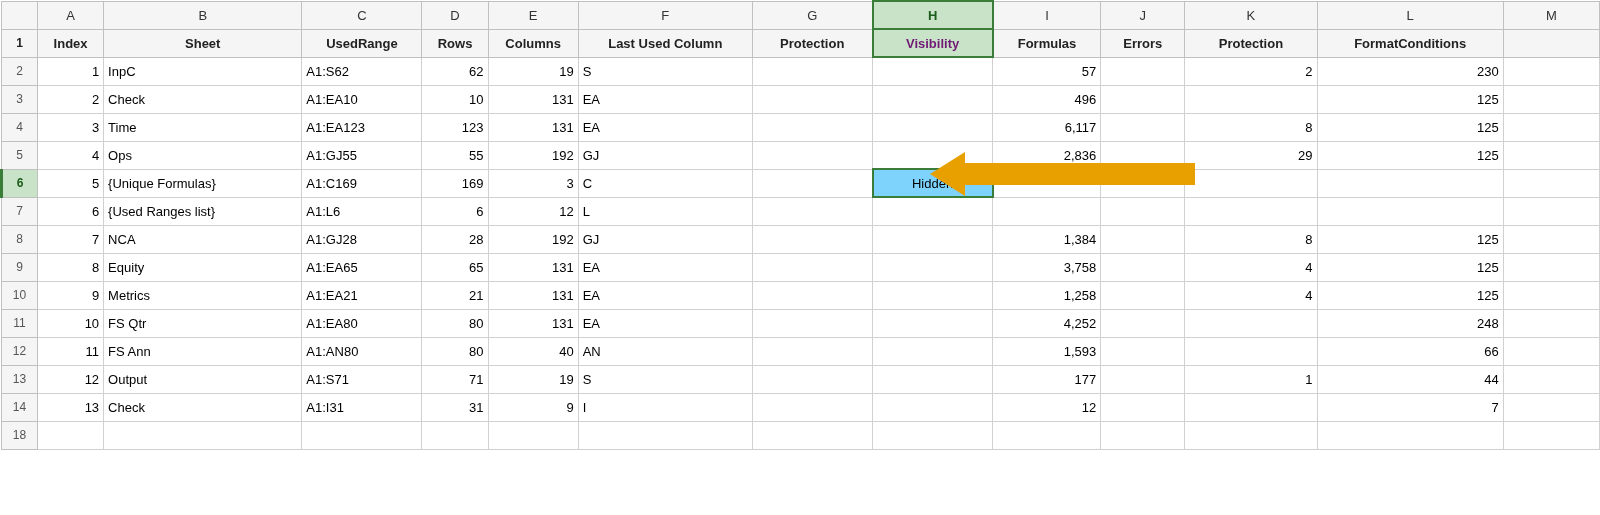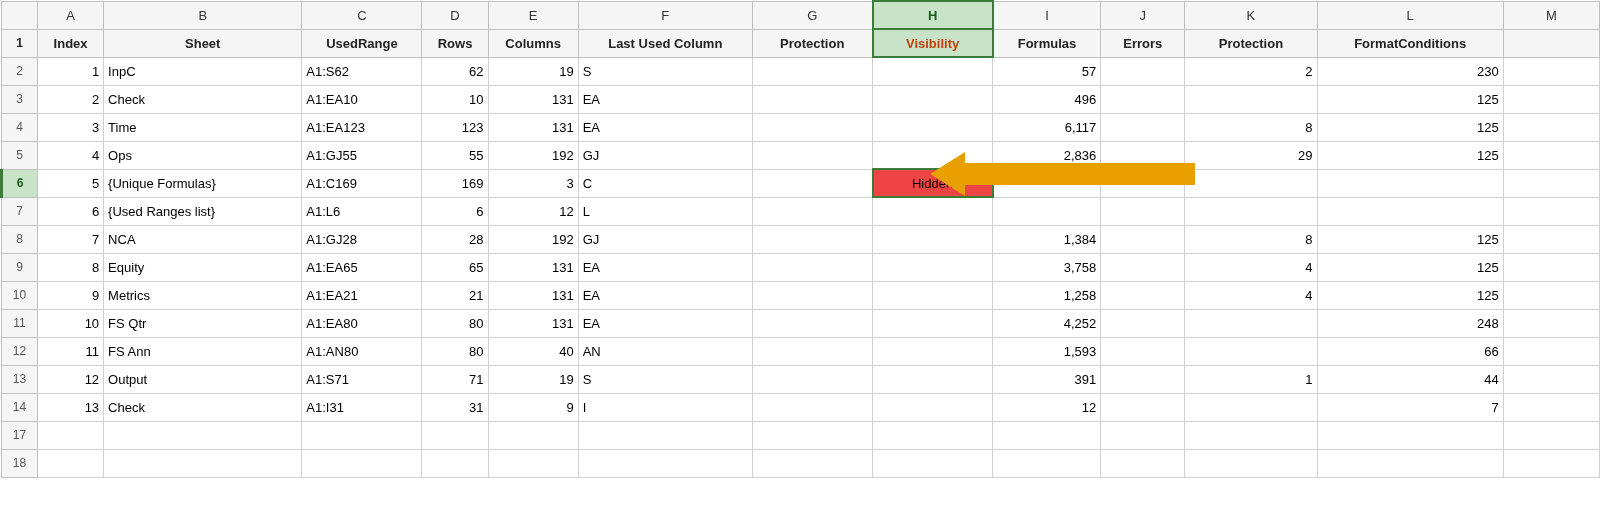--- a/index.html
+++ b/index.html
@@ -78,21 +78,21 @@
     tr.active-row .row-num {
       background: #c9e3c8;
       color: #1a5c19;
       font-weight: bold;
     }
 
     
     td.hidden-cell {
       border: 2px solid #3a7d39;
       text-align: center;
-      background: #ef4444;
+      background: #7dd3fc;
       color: #000;
       position: relative;
     }
 
     
     .arrow-annotation {
       position: absolute;
       top: 163px;
       left: 965px;
       pointer-events: none;
@@ -140,21 +140,21 @@
     tr.header-row td {
       background: #f5f5f5;
       font-weight: bold;
       text-align: center;
       color: #222;
       border-color: #c0c0c0;
     }
 
     tr.header-row td.col-h-header {
       background: #c9e3c8;
-      color: #c2410c;
+      color: #701a75;
       font-weight: bold;
       border: 2px solid #3a7d39;
     }
 
     
     tr.active-row td:first-child {
       border-left: 3px solid #3a7d39;
     }
   </style>
 </head>
@@ -393,21 +393,21 @@
         <tr>
           <td class="row-num">13</td>
           <td class="data-cell num-cell">12</td>
           <td class="data-cell">Output</td>
           <td class="data-cell">A1:S71</td>
           <td class="data-cell num-cell">71</td>
           <td class="data-cell num-cell">19</td>
           <td class="data-cell">S</td>
           <td class="data-cell"></td>
           <td class="data-cell"></td>
-          <td class="data-cell num-cell">391</td>
+          <td class="data-cell num-cell">177</td>
           <td class="data-cell num-cell"></td>
           <td class="data-cell num-cell">1</td>
           <td class="data-cell num-cell">44</td>
           <td class="data-cell"></td>
         </tr>
         <tr>
           <td class="row-num">14</td>
           <td class="data-cell num-cell">13</td>
           <td class="data-cell">Check</td>
           <td class="data-cell">A1:I31</td>
@@ -416,36 +416,20 @@
           <td class="data-cell">I</td>
           <td class="data-cell"></td>
           <td class="data-cell"></td>
           <td class="data-cell num-cell">12</td>
           <td class="data-cell num-cell"></td>
           <td class="data-cell num-cell"></td>
           <td class="data-cell num-cell">7</td>
           <td class="data-cell"></td>
         </tr>
         <tr>
-          <td class="row-num">17</td>
-          <td class="data-cell num-cell"></td>
-          <td class="data-cell"></td>
-          <td class="data-cell"></td>
-          <td class="data-cell num-cell"></td>
-          <td class="data-cell num-cell"></td>
-          <td class="data-cell"></td>
-          <td class="data-cell"></td>
-          <td class="data-cell"></td>
-          <td class="data-cell num-cell"></td>
-          <td class="data-cell num-cell"></td>
-          <td class="data-cell num-cell"></td>
-          <td class="data-cell num-cell"></td>
-          <td class="data-cell"></td>
-        </tr>
-        <tr>
           <td class="row-num">18</td>
           <td class="data-cell num-cell"></td>
           <td class="data-cell"></td>
           <td class="data-cell"></td>
           <td class="data-cell num-cell"></td>
           <td class="data-cell num-cell"></td>
           <td class="data-cell"></td>
           <td class="data-cell"></td>
           <td class="data-cell"></td>
           <td class="data-cell num-cell"></td>

